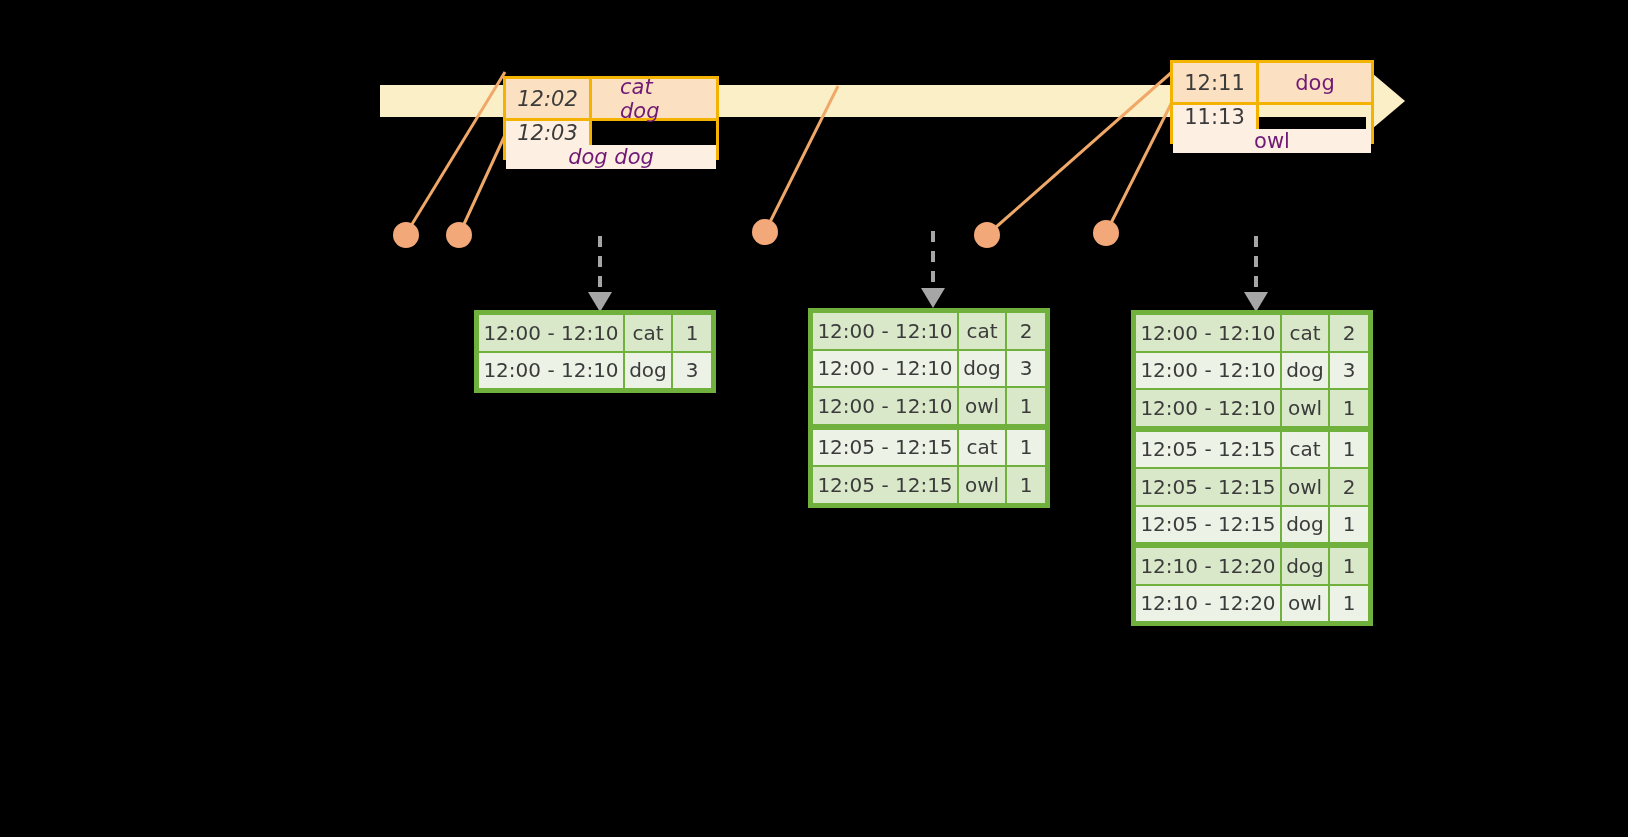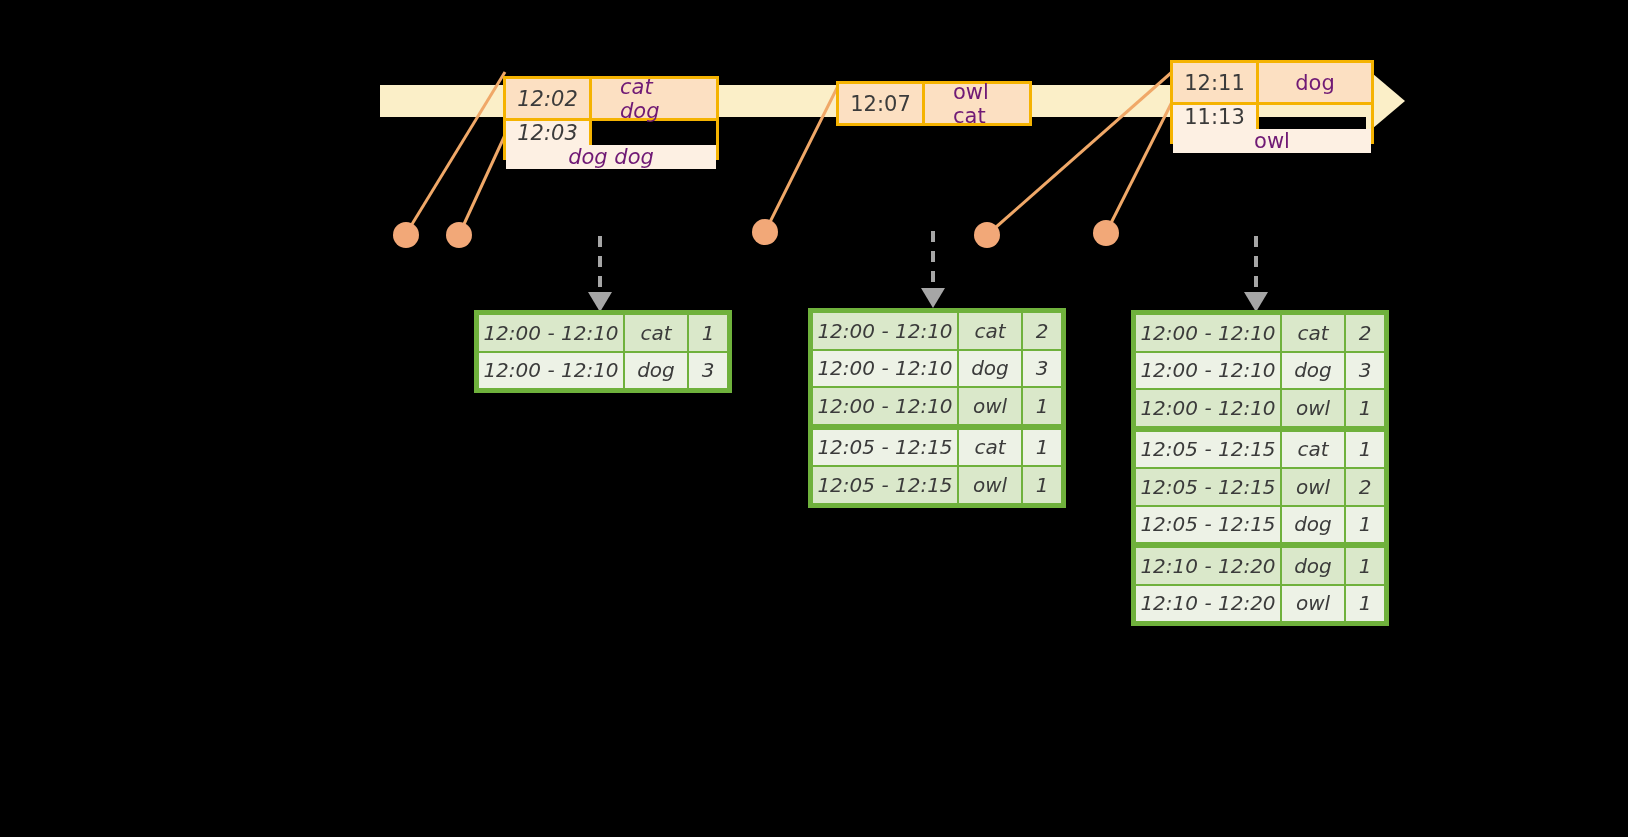--- a/index.html
+++ b/index.html
@@ -66,33 +66,32 @@
   .result-table {
     position: absolute;
     border: 4px solid #6FB13C;
     box-sizing: border-box;
     background: #6FB13C;
   }
   .rt-row {
     display: flex;
     height: 37.5px;
     box-sizing: border-box;
-    font-style: italic;
   }
   .rt-cell {
     display: flex;
     align-items: center;
     justify-content: center;
     font-size: 20px;
     color: #3b3b3b;
     box-sizing: border-box;
     border: 1.5px solid #6FB13C;
   }
   .rt-win   { width: 146px; }
-  .rt-word  { width: 64px; }
+  .rt-word  { width: 48px; }
   .rt-count { width: 40px; }
   .rt-row.odd  .rt-cell { background: #DAE8CA; }
   .rt-row.even .rt-cell { background: #EDF2E6; }
 
   .spacer-sep { height: 4px; background: #6FB13C; }
 </style>
 </head>
 <body>
 
 <div id="canvas">
@@ -136,26 +135,20 @@
     <div class="event-row shade-a">
       <div class="rt-nocls event-time">12:02</div>
       <div class="event-words">cat dog</div>
     </div>
     <div class="event-row shade-b">
       <div class="event-time">12:03</div>
       <div class="event-words">dog dog</div>
     </div>
   </div>
 
-  <div class="event-group" style="left:836px; top:81px; width:196px;">
-    <div class="event-row shade-a">
-      <div class="event-time">12:07</div>
-      <div class="event-words">owl cat</div>
-    </div>
-  </div>
 
   <div class="event-group" style="left:1170px; top:60px; width:204px;">
     <div class="event-row shade-a">
       <div class="event-time">12:11</div>
       <div class="event-words">dog</div>
     </div>
     <div class="event-row shade-b">
       <div class="event-time">11:13</div>
       <div class="event-words">owl</div>
     </div>

